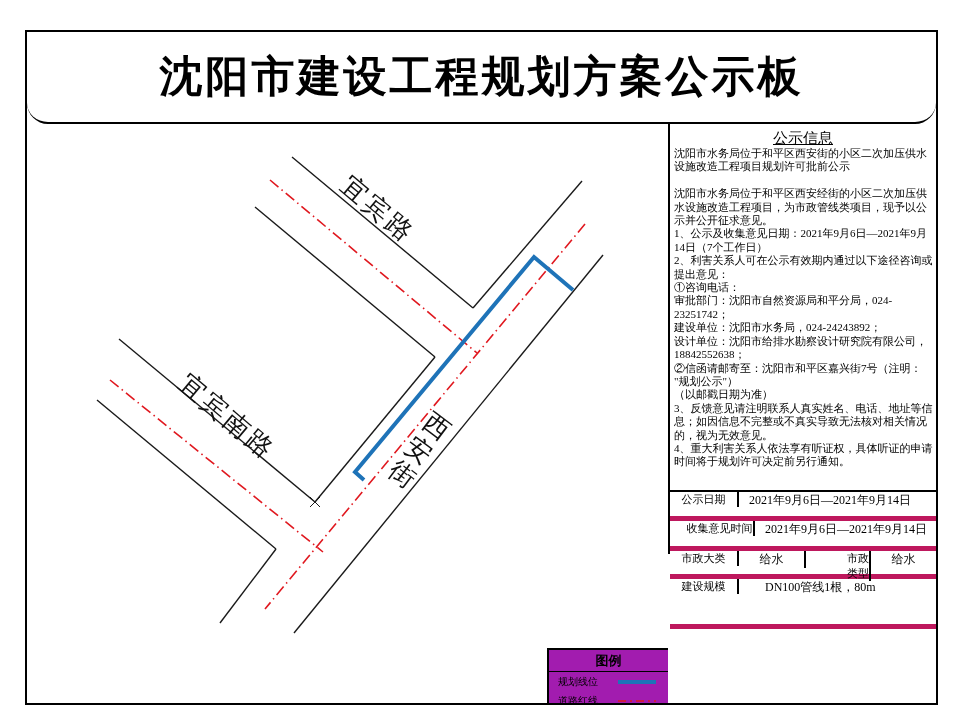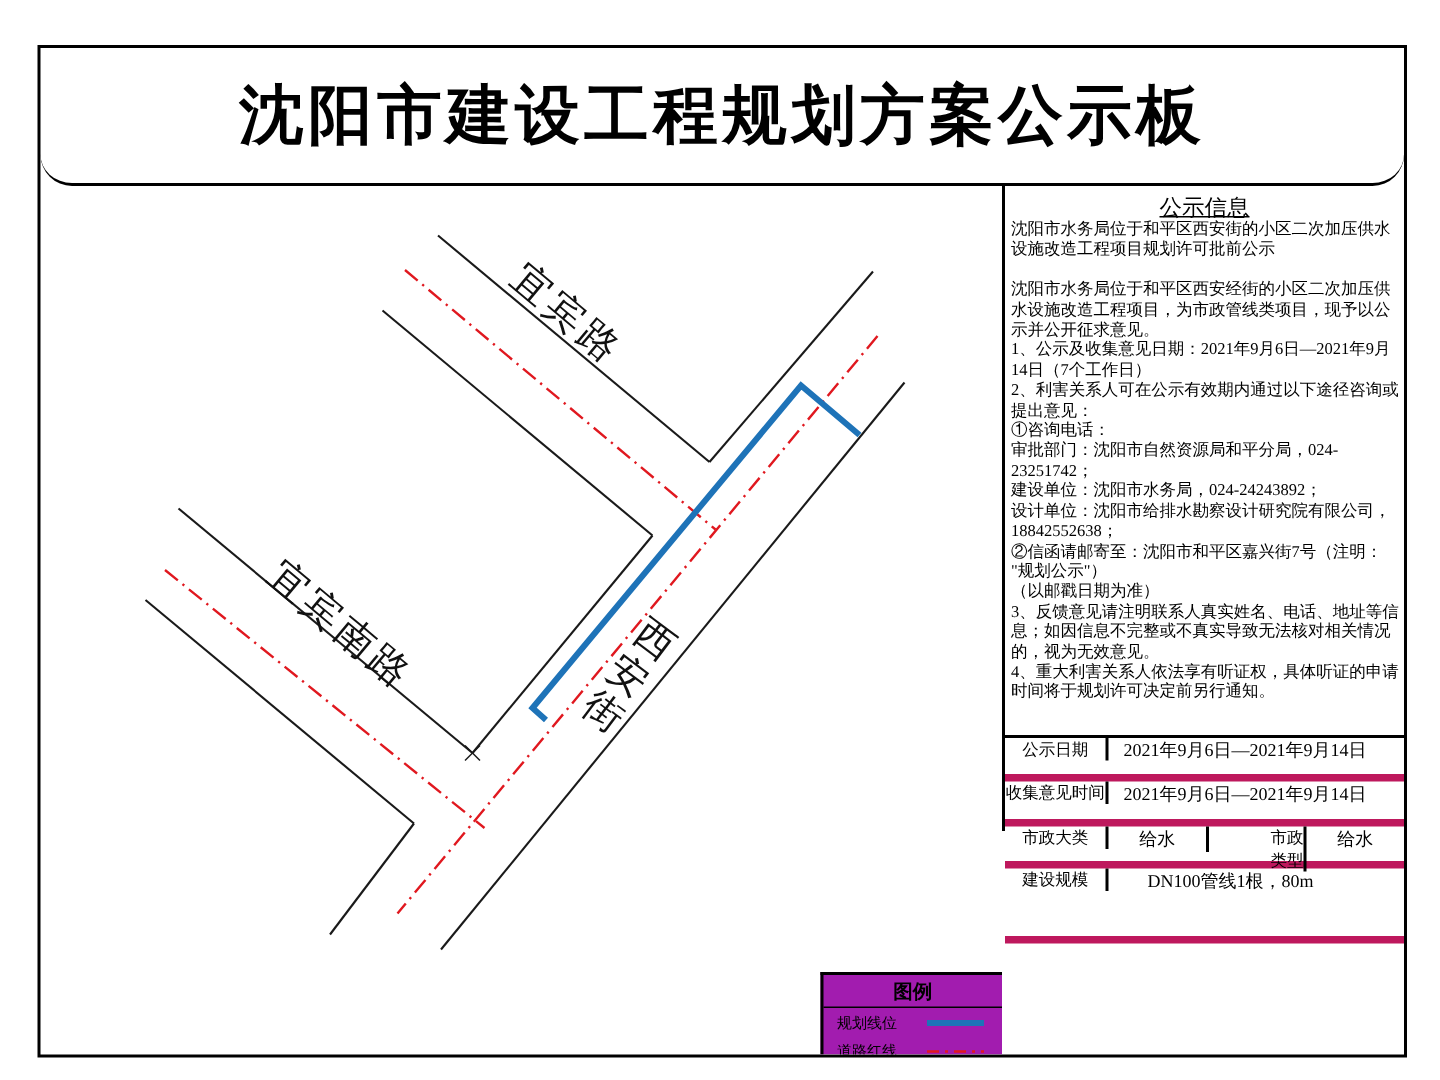--- a/index.html
+++ b/index.html
@@ -110,21 +110,21 @@
           <div class="n-line">的，视为无效意见。</div>
           <div class="n-line">4、重大利害关系人依法享有听证权，具体听证的申请</div>
           <div class="n-line">时间将于规划许可决定前另行通知。</div>
         </div>
 
       <div class="info-table">
         <div class="t-row" style="height:29px;">
           <div class="t-label">公示日期</div>
           <div class="t-val">2021年9月6日—2021年9月14日</div>
         </div>
-        <div class="t-row" style="height:30px;">
+        <div class="t-row" style="height:30px;padding-left:16px;">
           <div class="t-label">收集意见时间</div>
           <div class="t-val">2021年9月6日—2021年9月14日</div>
         </div>
         <div class="t-row" style="height:28px;">
           <div class="t-label">市政大类</div>
           <div class="t-val center t-cell-b" style="max-width:68px;">给水</div>
           <div class="t-val center t-cell-b" style="max-width:65px;font-size:11px;padding-left:41px;">市政类型</div>
           <div class="t-val center">给水</div>
         </div>
         <div class="t-row" style="height:50px;">

